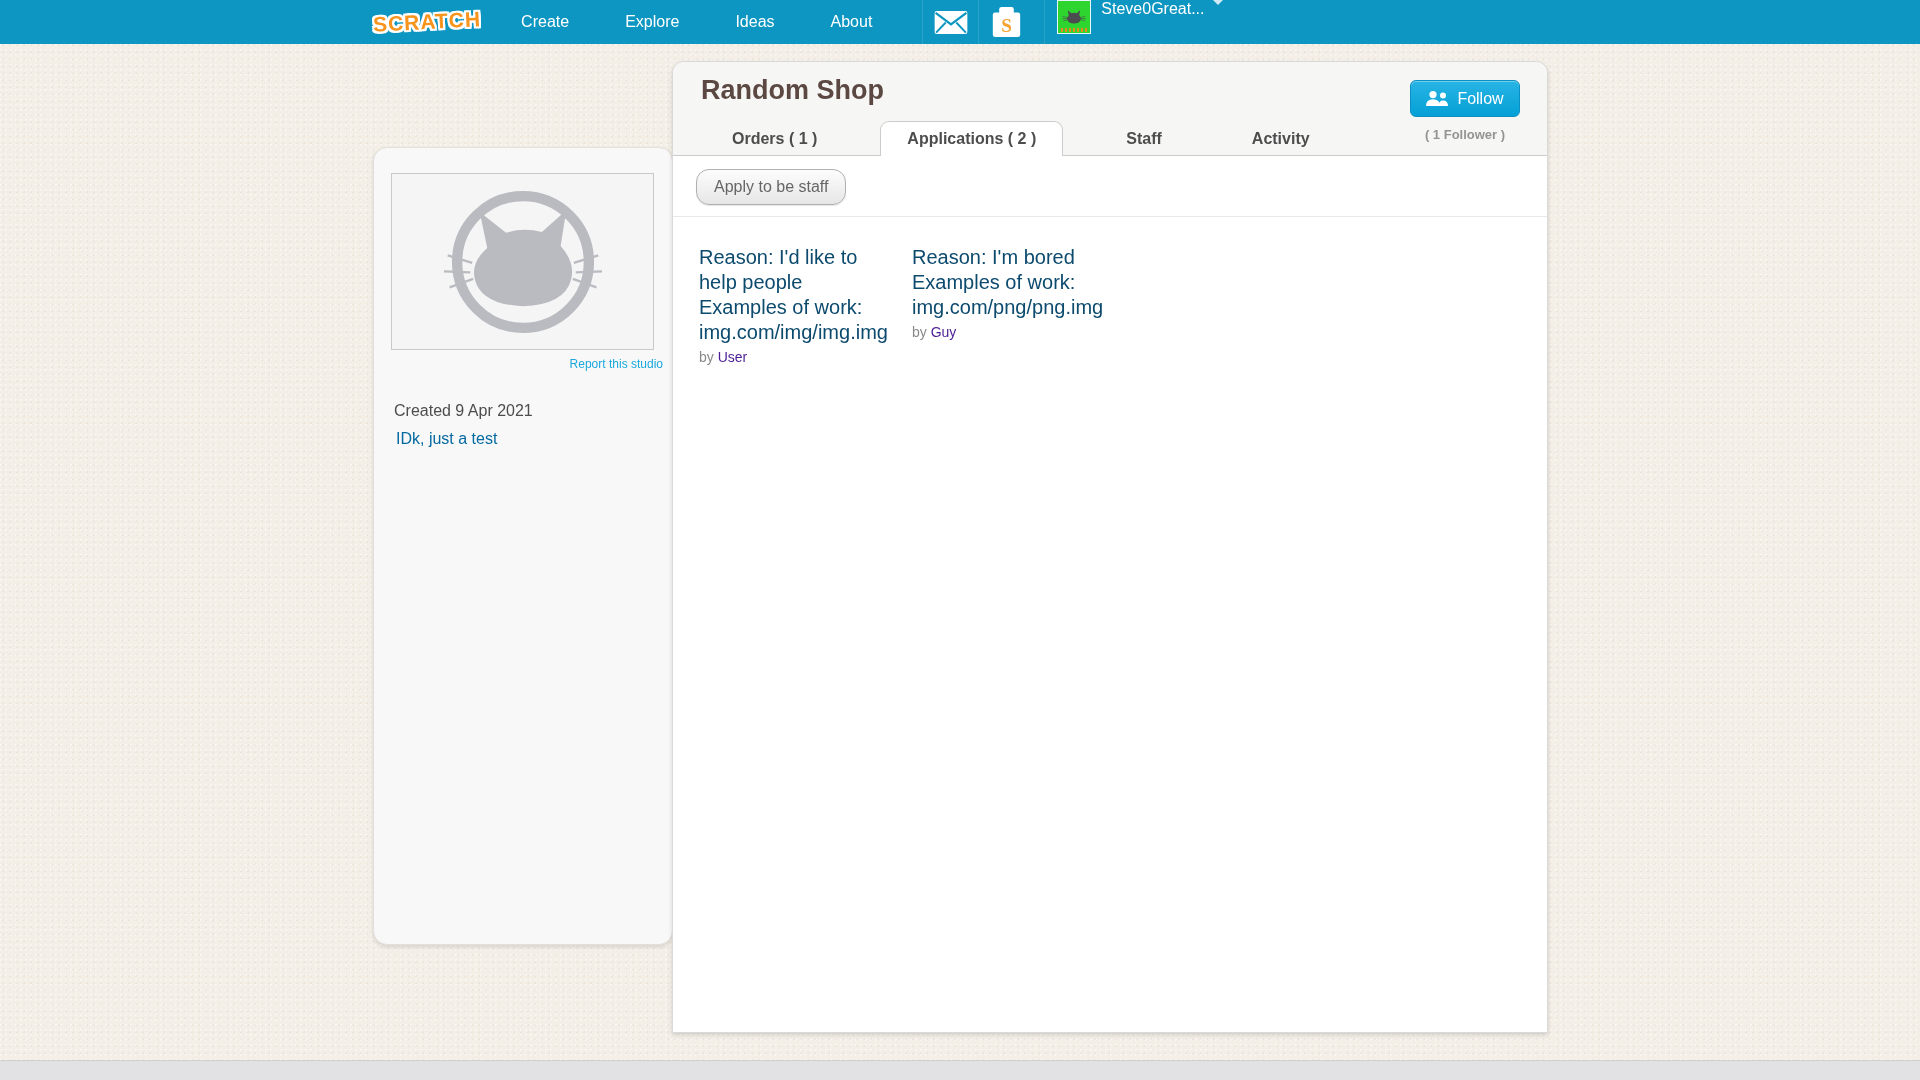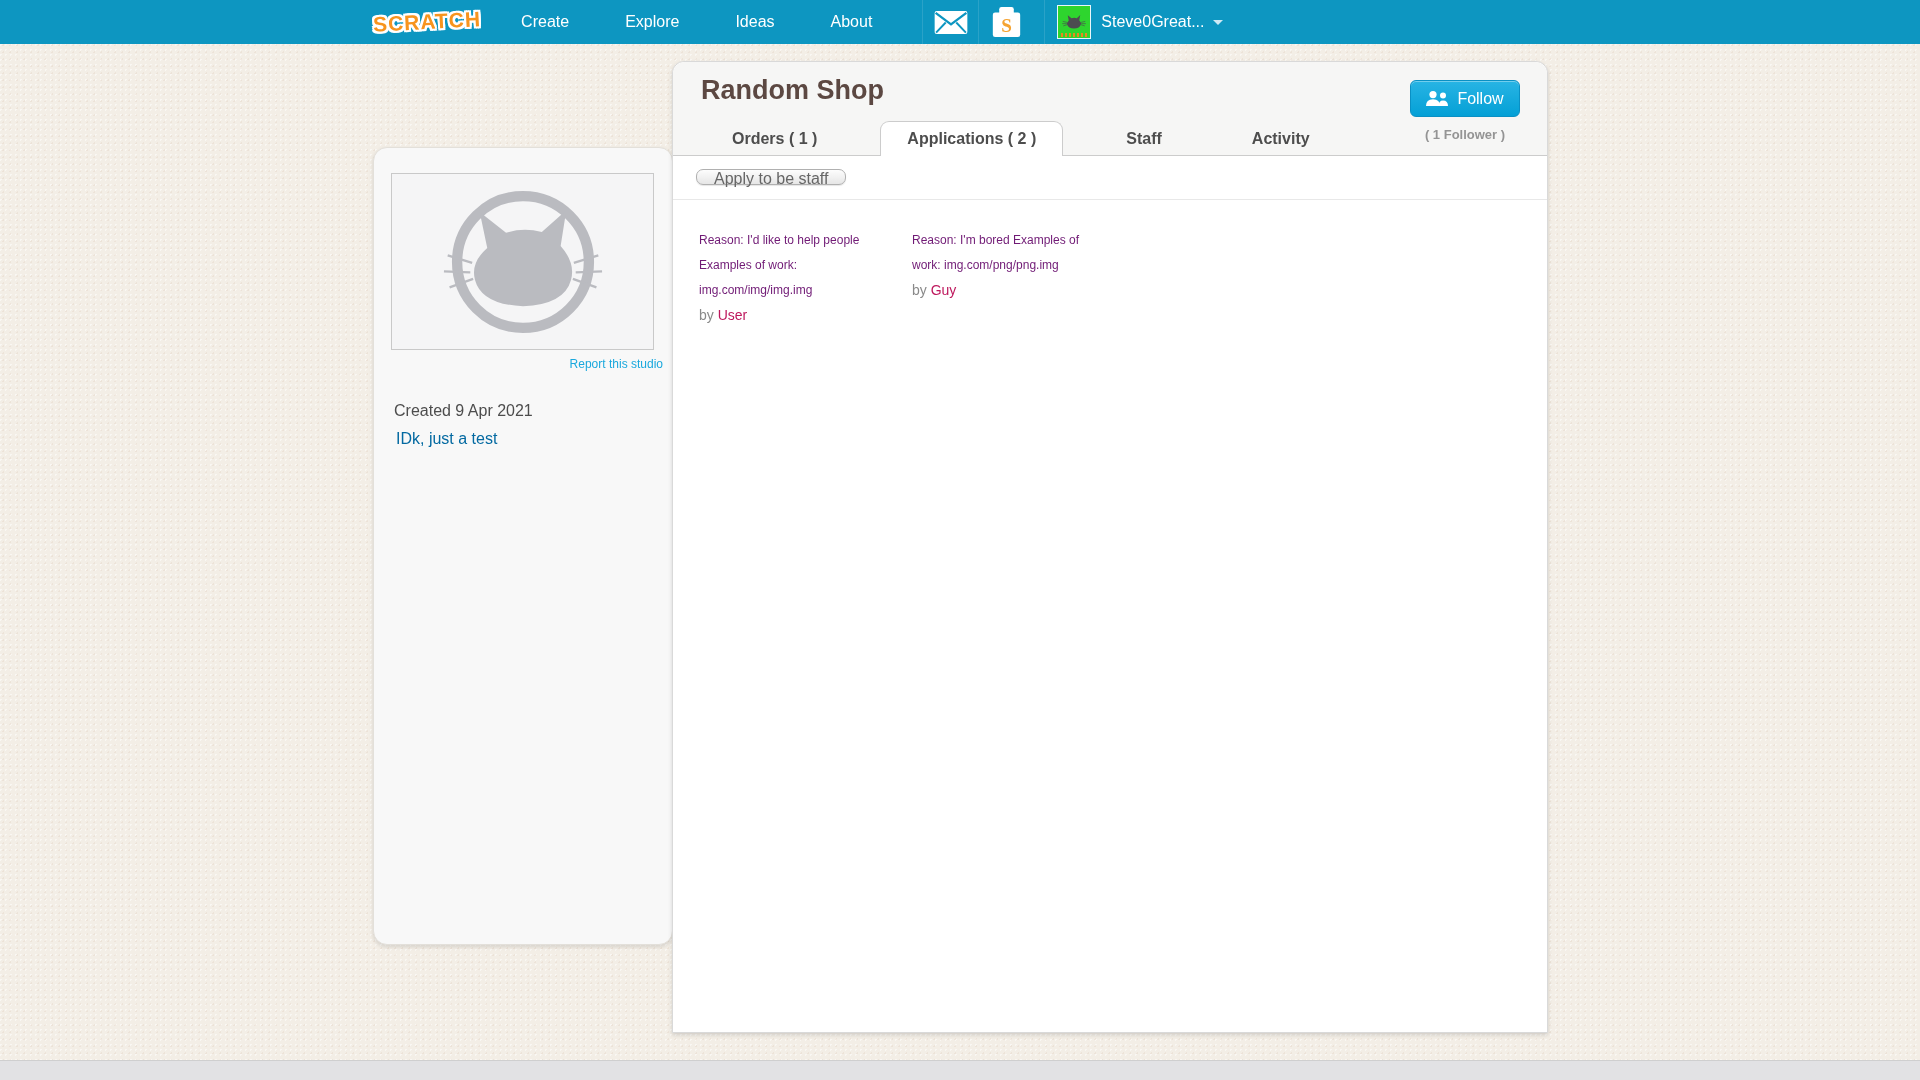--- a/index.html
+++ b/index.html
@@ -26,21 +26,21 @@
   .search { margin-left:18px; width:373px; height:30px; background:#fff;
     border-radius:15px; display:flex; align-items:center; overflow:hidden; }
   .search-icon { width:40px; display:flex; justify-content:center; align-items:center;
     border-right:1px solid #ddd; height:20px; }
   .search input { border:none; outline:none; flex:1; font-size:16px; padding:0 10px;
     color:#555; font-family:"Liberation Sans",sans-serif; background:transparent; }
   .search input::placeholder { color:#b9b9b9; }
   .nav-icons { display:flex; margin-left:22px; align-items:center; }
   .nav-icon { width:56px; height:44px; display:flex; align-items:center; justify-content:center;
     cursor:pointer; border-left:1px solid rgba(255,255,255,0.12); }
-  .user { display:flex; align-items:center; margin-left:10px; cursor:pointer;
+  .user { display:flex; align-items:flex-start; margin-left:10px; cursor:pointer;
     border-left:1px solid rgba(255,255,255,0.12); height:44px; padding:0 12px; }
   .avatar { width:34px; height:34px; border:1px solid #e9f6fb; background:#2ed52e;
     display:flex; align-items:center; justify-content:center; position:relative; overflow:hidden; }
   .avatar .microtext { position:absolute; bottom:1px; left:3px; right:3px; height:4px;
     background:linear-gradient(90deg,#e88a1e 0 2px, transparent 2px 3px); background-size:4px 4px; }
   .user .name { color:#fff; font-size:16px; margin-left:10px; }
   .caret { width:0; height:0; border-left:5px solid transparent; border-right:5px solid transparent;
     border-top:5px solid #cfe9f5; margin-left:8px; }
 
   
@@ -68,30 +68,30 @@
     background:linear-gradient(#28b4e4,#04a0d6); color:#fff; font-size:16px;
     font-family:"Liberation Sans",sans-serif; cursor:pointer; display:inline-flex;
     align-items:center; justify-content:center; gap:8px;
     box-shadow:inset 0 1px 0 rgba(255,255,255,0.35); }
   .followers { margin-top:10px; font-size:13px; font-weight:bold; color:#949494; }
   .tabs { position:absolute; left:32px; bottom:-1px; display:flex; align-items:flex-end;gap:36px; }
   .tab { padding:8px 26px; font-size:16px; font-weight:bold; color:#4d4d4d; cursor:pointer;
     border:1px solid transparent; border-bottom:none; white-space:nowrap; }
   .tab.active { background:#fff; border-color:#ccc; border-radius:9px 9px 0 0; }
   .studio-content { position:relative; }
-  .apply-btn { margin:13px 0 0 23px; height:16px; padding:0 17px; font-size:16px;
+  .apply-btn { margin:13px 0 0 23px; height:36px; padding:0 17px; font-size:16px;
     color:#666; font-family:"Liberation Sans",sans-serif; cursor:pointer;
-    background:linear-gradient(#fdfdfd,#e6e6e6); border:1px solid #b0b0b0; border-radius:7px;
+    background:linear-gradient(#fdfdfd,#e6e6e6); border:1px solid #b0b0b0; border-radius:13px;
     box-shadow:0 1px 1px rgba(0,0,0,0.1); }
   .content-sep { border:none; border-top:1px solid #e8e8e8; margin-top:11px; }
   .apps { display:flex; padding:28px 0 0 26px; }
   .app { width:178px; margin-right:35px; }
-  .app .reason { font-size:12px; line-height:25px; color:#701a75; }
+  .app .reason { font-size:20px; line-height:25px; color:#0c4a6e; }
   .app .byline { margin-top:4px; font-size:14px; color:#8a8a8a; }
-  .app .byline a { color:#be185d; text-decoration:none; cursor:pointer;text-align:center; }
+  .app .byline a { color:#4c1d95; text-decoration:none; cursor:pointer;text-align:center; }
 
   
   .footer { position:absolute; left:0; top:1060px; width:1920px; height:20px;
     background:#e2e2e4; border-top:1px solid #cfcfcf; }
 </style>
 </head>
 <body>
 
 <div class="page">
 

